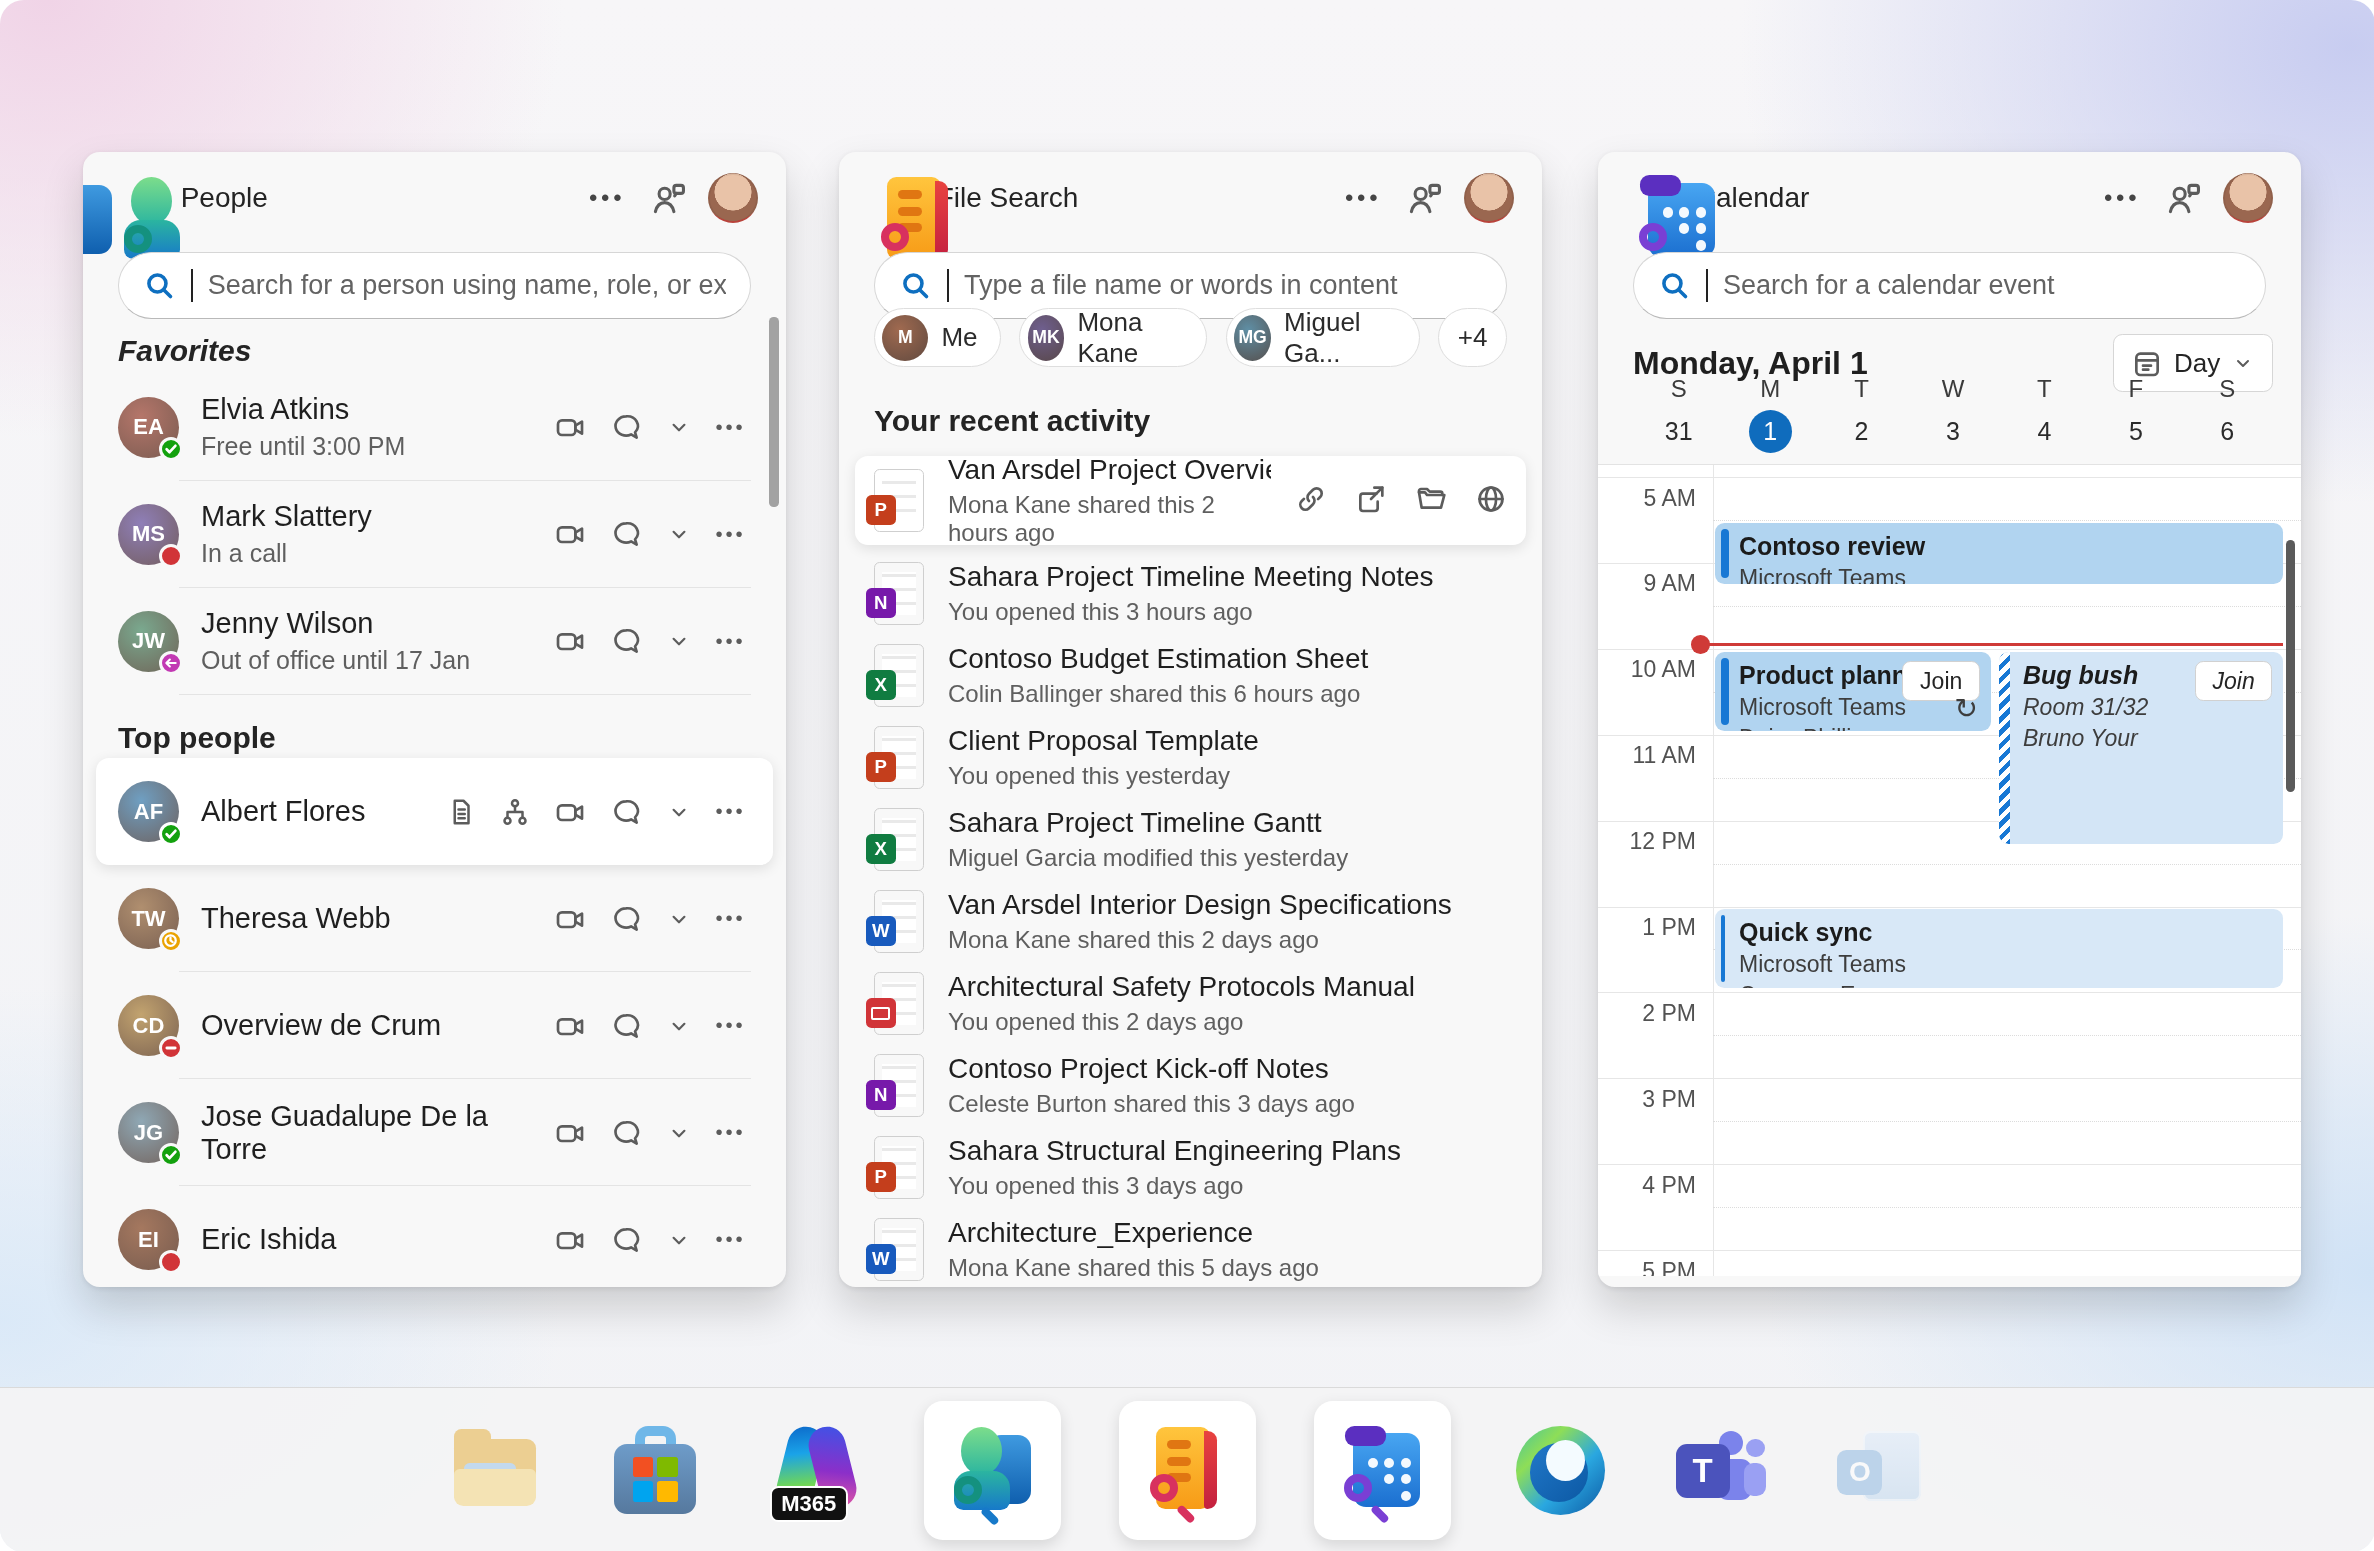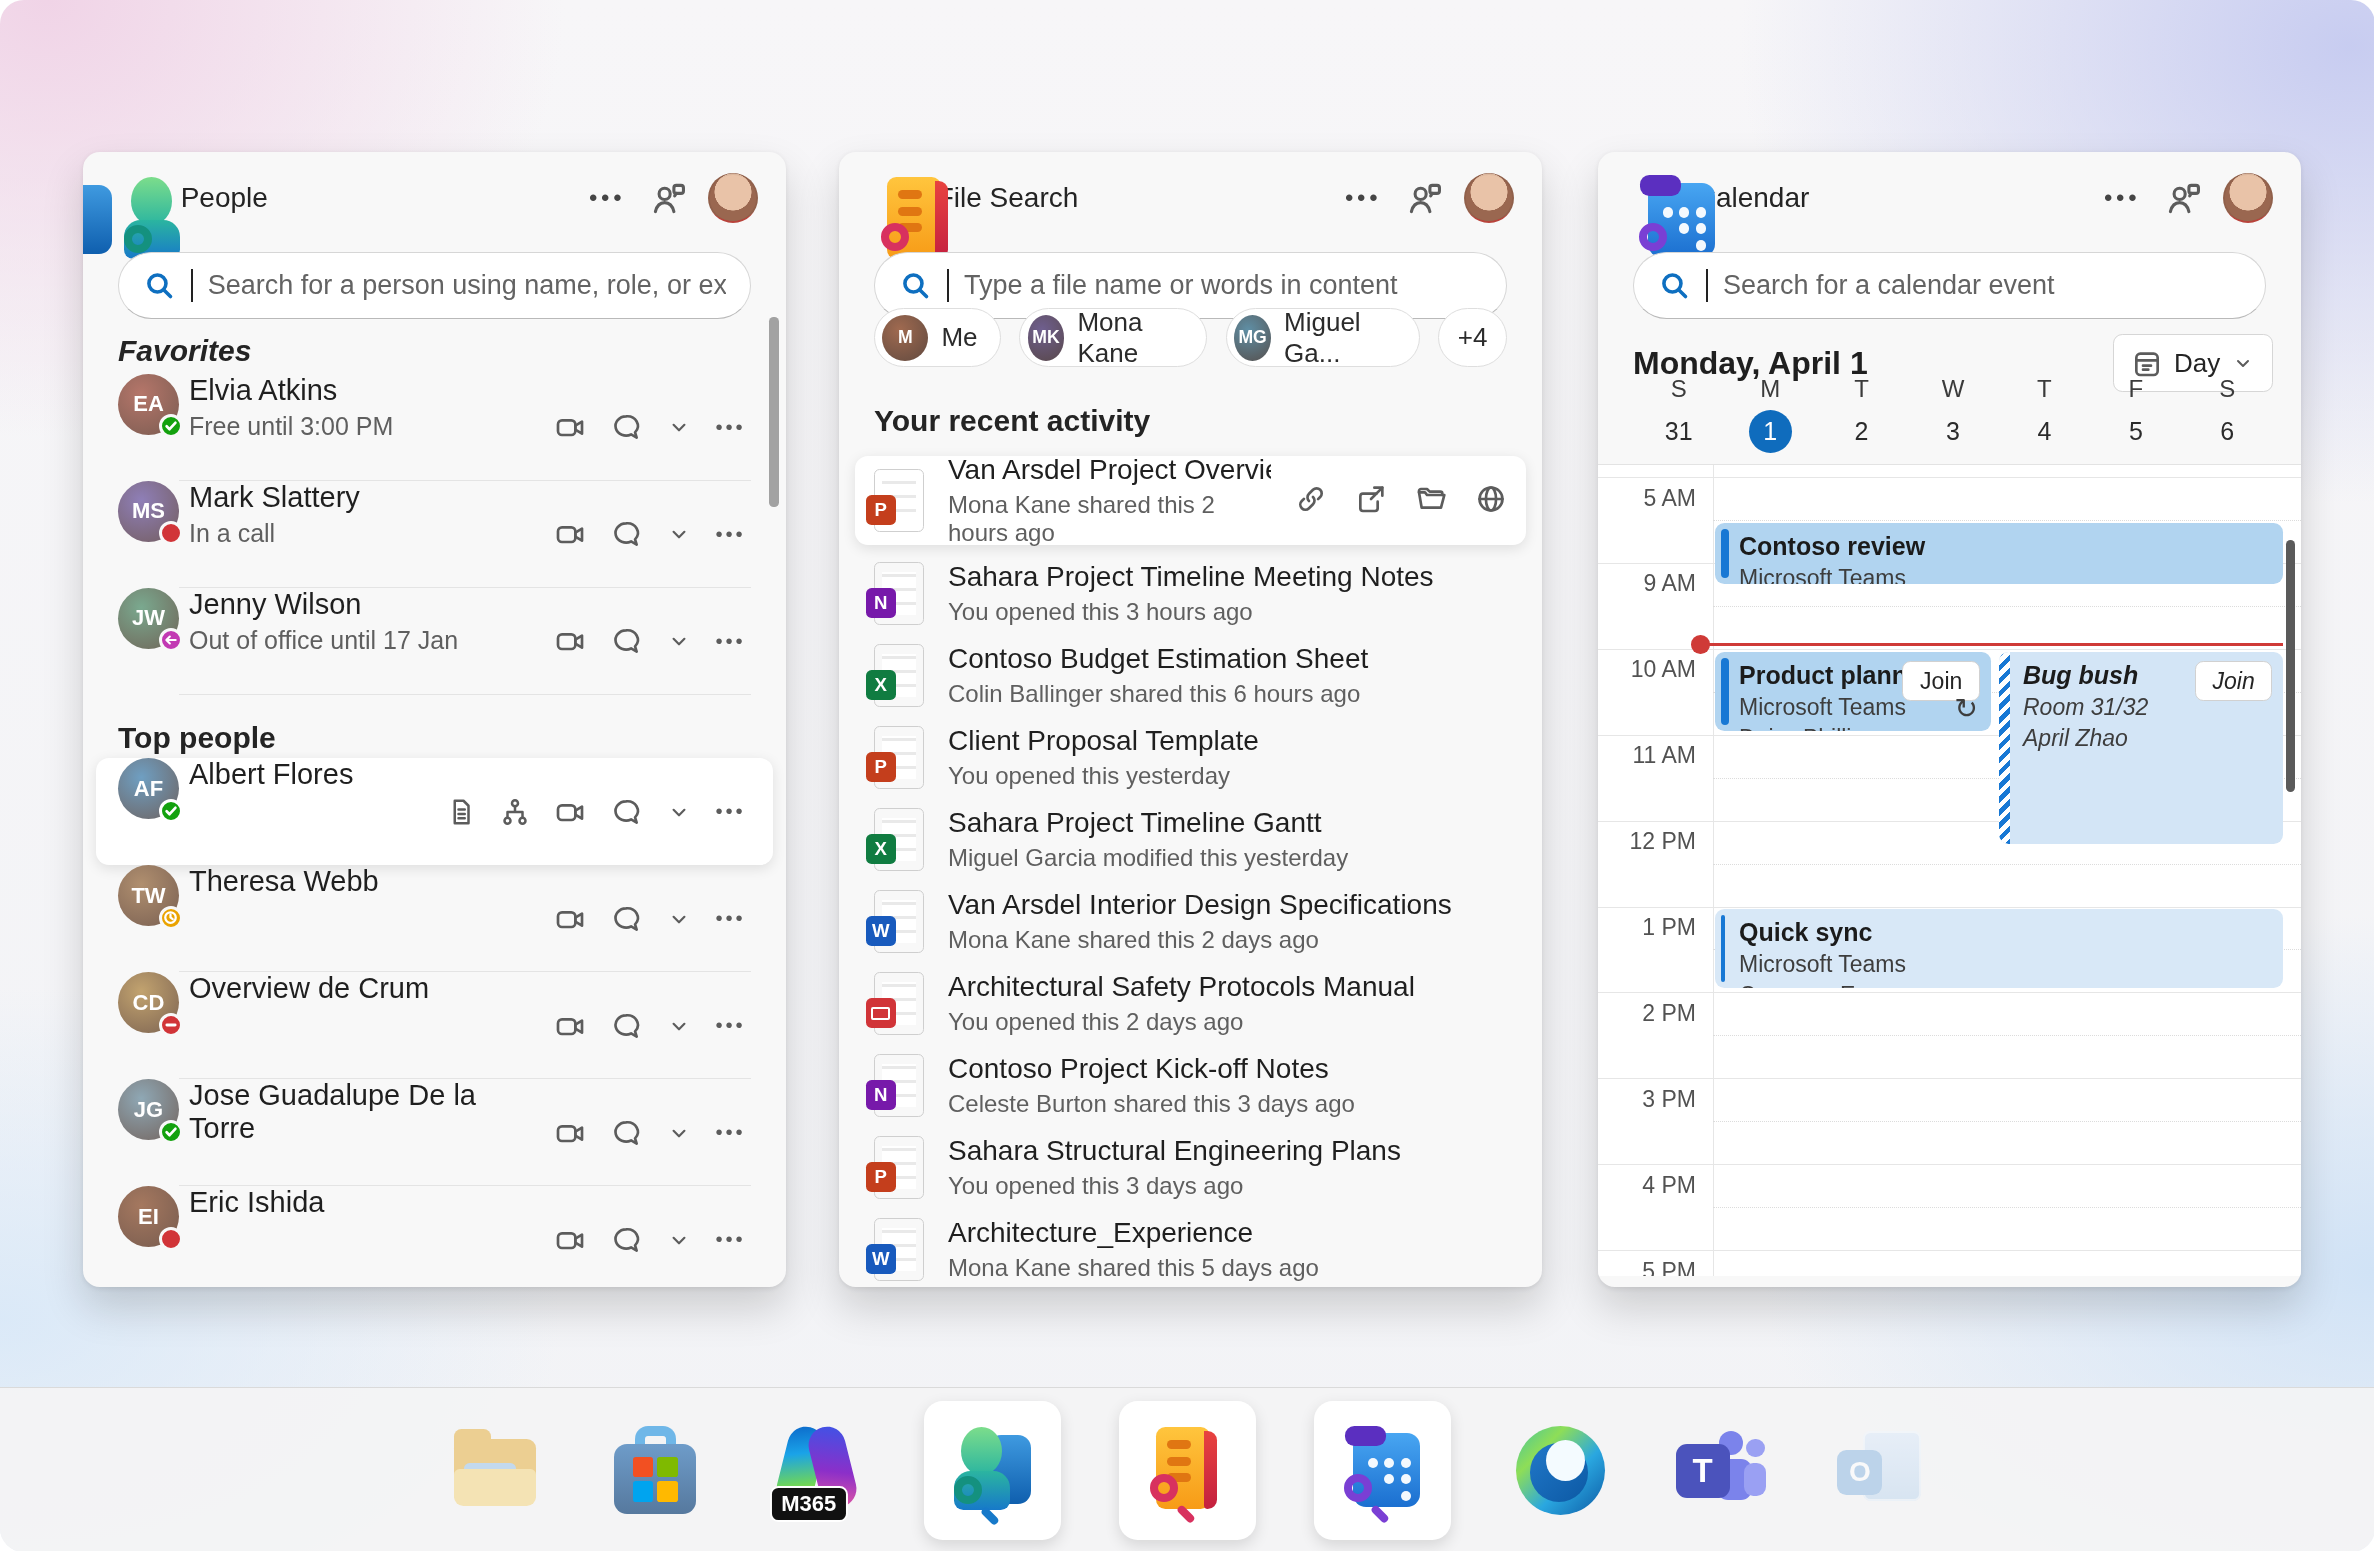--- a/index.html
+++ b/index.html
@@ -30,21 +30,21 @@
   .caret{width:1.9px;height:33px;background:#222;}
   .phtext{font-size:27px;color:#636363;white-space:nowrap;overflow:hidden;}
   .sicon{flex:0 0 auto;display:flex;}
   
   .mini{width:46px;height:46px;position:relative;flex:0 0 auto;}
   .mini .appic{transform:scale(.52);transform-origin:top left;}
   
   .sechead{font-size:30px;font-weight:700;color:#242424;margin:0;}
   #people-scroll{position:absolute;top:182px;left:35px;right:35px;bottom:0;}
   #fav-head{margin-bottom:5.6px;font-style:italic;}
-  .prow{position:relative;display:flex;height:107px;gap:10px;}
+  .prow{position:relative;display:flex;align-items:center;height:107px;gap:22px;}
   .prow .divider{position:absolute;left:61px;right:0;bottom:0;height:0.9px;background:#e4e4e4;}
   .pav{position:relative;width:61px;height:61px;border-radius:50%;flex:0 0 auto;color:#fff;
     display:flex;align-items:center;justify-content:center;font-size:22px;font-weight:700;}
   .presence{position:absolute;right:-3.7px;bottom:-3.7px;width:24px;height:24px;border-radius:50%;
     border:3.7px solid #f8f8f8;display:flex;align-items:center;justify-content:center;}
   .card .presence{border-color:#fff;}
   .ptext{flex:1;min-width:0;}
   .pname{font-size:29px;color:#1f1f1f;}
   .pstatus{font-size:25px;color:#5f5f5f;margin-top:5.6px;}
   .pactions{display:flex;align-items:center;gap:24px;margin-right:5.6px;color:#5c5c5c;}
@@ -778,21 +778,21 @@
     <div class="evtitle">Product planning</div>
     <div class="evline l2">Microsoft Teams</div>
     <div class="evline l3">Daisy Phillips</div>
     <span class="joinbtn">Join</span>
     <span class="recur">↻</span>
   </div>
           <div class="event ev-striped" style="top: 187px; height: 192px; left: 284px; right: 0px; font-style: italic;">
     <span class="bar"></span>
     <div class="evtitle">Bug bush</div>
     <div class="evline l2">Room 31/32</div>
-    <div class="evline l3">April Zhao</div>
+    <div class="evline l3">Bruno Your</div>
     <span class="joinbtn">Join</span>
 
   </div>
           <div class="event ev-outline" style="top: 444px; height: 79px; left: 0px; right: 0px;">
     <span class="bar"></span>
     <div class="evtitle">Quick sync</div>
     <div class="evline l2">Microsoft Teams</div>
     <div class="evline l3">Cameron Evans</div>
 
   </div>

